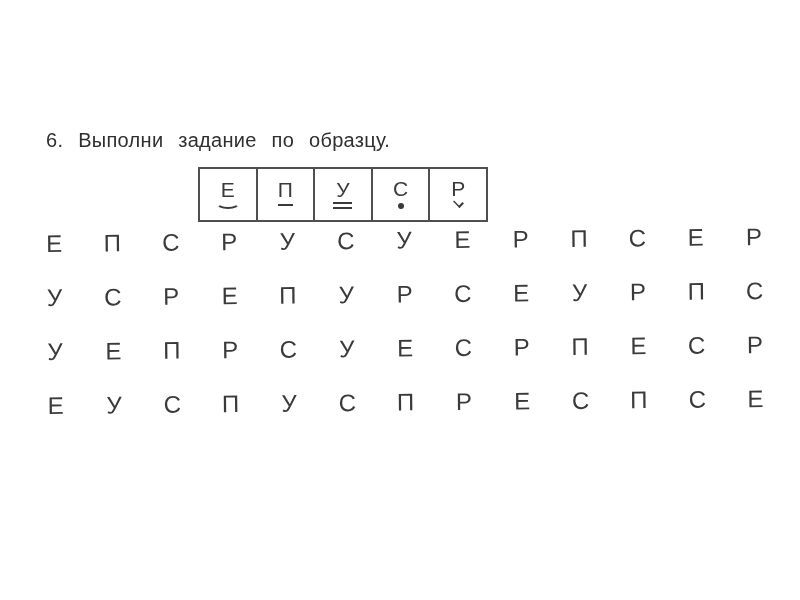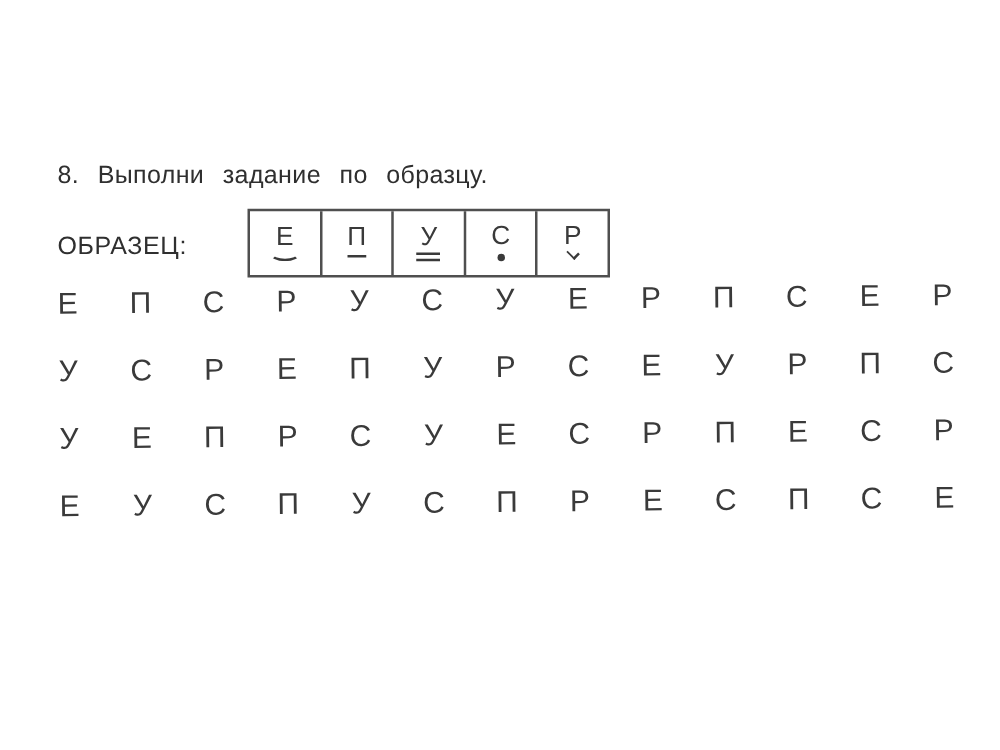--- a/index.html
+++ b/index.html
@@ -78,23 +78,22 @@
   .grid-letter{
     font-size:24px;color:var(--ink);line-height:28px;font-weight:500;
     min-width:22px;text-align:center;
   }
 </style>
 </head>
 <body>
 
 <div class="page">
 
-  <div class="task-title">8. Выполни задание по образцу.</div>
+  <div class="task-title">6. Выполни задание по образцу.</div>
 
-  <div class="sample-label">ОБРАЗЕЦ:</div>
 
   <div class="sample-box" id="sample-box">
       <div class="sample-cell">
         <span class="sample-letter">Е</span>
         <span class="mark mark-breve"></span>
       </div>
       <div class="sample-cell">
         <span class="sample-letter">П</span>
         <span class="mark mark-underline"></span>
       </div>

